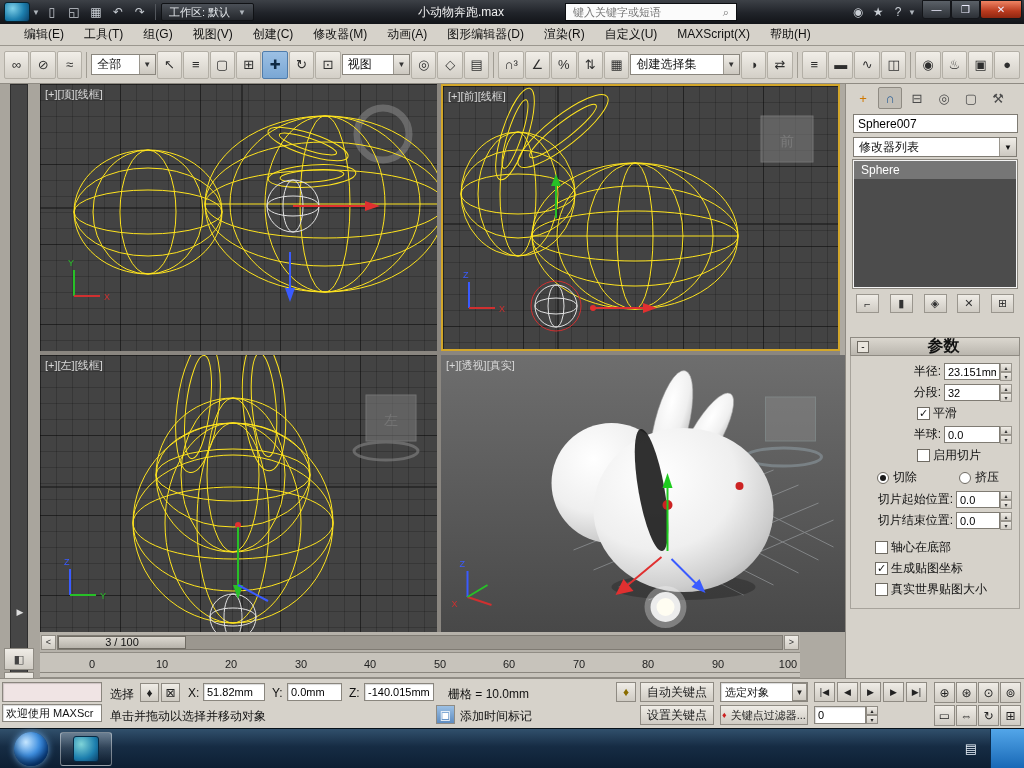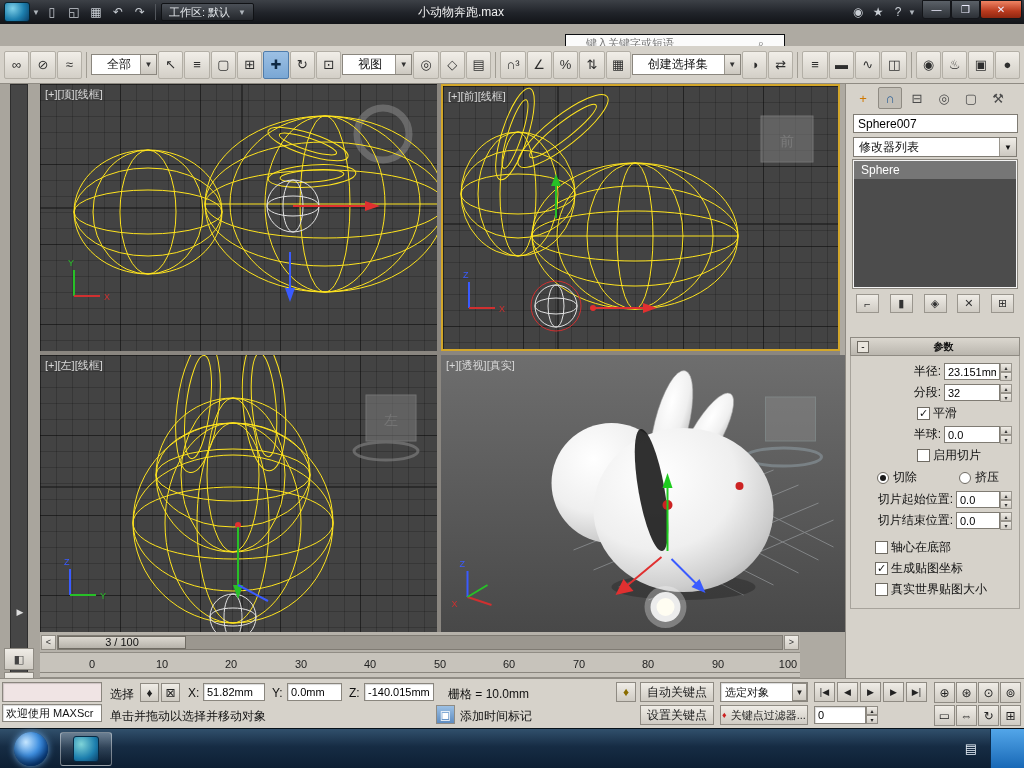--- a/index.html
+++ b/index.html
@@ -11,22 +11,22 @@
   .titlebar { position:absolute; left:0; top:0; width:1024px; height:24px;
     background:linear-gradient(#3d4147,#202329 55%,#121418); display:flex; align-items:center; gap:2px; padding:0 4px; color:#d7dbe0; }
   .app-logo-btn { width:26px; height:20px; border-radius:3px;
     background:radial-gradient(circle at 32% 30%, #7fd0e8, #1d7fae 55%, #0b3e66); border:1px solid #06222f; }
   .tb-ico { width:20px; height:18px; display:flex; align-items:center; justify-content:center; font-size:12px; color:#c9ced4; }
   .tb-sep { width:1px; height:16px; background:#52565c; margin:0 3px; }
   .workspace-dd { display:flex; align-items:center; gap:8px; height:18px; padding:0 7px; font-size:11px;
     background:linear-gradient(#4b5057,#24272c); border:1px solid #101215; border-radius:2px; color:#e2e6ea; }
   .dd-caret { font-size:8px; color:#aeb4ba; }
   .doc-title { position:absolute; left:418px; top:0; height:24px; display:flex; align-items:center; color:#f1f1f1; font-size:12px; }
-  .search-box { position:absolute; left:565px; top:3px; width:220px; height:18px; background:#fbfbfb; border:1px solid #0c0e11;
-    display:flex; align-items:center; padding:0 20px;margin-top:31px; }
+  .search-box { position:absolute; left:565px; top:3px; width:172px; height:18px; background:#fbfbfb; border:1px solid #0c0e11;
+    display:flex; align-items:center; padding:0 7px; }
   .search-box input { flex:1; border:0; outline:0; background:transparent; font-size:11px; color:#666; font-family:inherit; }
   .search-ico { font-size:11px; color:#777; }
   .tb-right { position:absolute; right:108px; top:3px; display:flex; align-items:center; }
   .win-btns { position:absolute; right:2px; top:0; display:flex; }
   .win-btn { width:29px; height:19px; display:flex; align-items:center; justify-content:center; font-size:10px; color:#eef;
     background:linear-gradient(#5b6168,#2c3036); border:1px solid #14161a; border-radius:0 0 3px 3px; }
   .win-btn.close { width:42px; background:linear-gradient(#ef8464,#b93a1e 60%,#8f2711); }
 
   
   .menubar { position:absolute; left:0; top:24px; width:1024px; height:22px; background:#d6d2ca;
@@ -34,21 +34,21 @@
   .menu-item { padding:0 10px; line-height:21px; color:#101010; }
 
   
   .toolbar { position:absolute; left:0; top:46px; width:1024px; height:38px; background:#d6d2ca;
     border-bottom:1px solid #8f8b83; display:flex; align-items:center; padding:0 4px; gap:1px; }
   .tbtn { width:26px; height:28px; border:1px solid #b3afa6; border-radius:2px; font-size:13px; color:#2e2e2e;
     background:linear-gradient(#f1eee8,#d3cfc7); display:flex; align-items:center; justify-content:center; }
   .tbtn.pressed { background:linear-gradient(#9cc0e4,#7aa7d4); border-color:#4f7cab; color:#102a44; }
   .tsep { width:1px; height:26px; background:#a19d94; margin:0 3px; }
   .tdrop { height:21px; background:#fff; border:1px solid #8a867e; display:flex; align-items:center; font-size:12px; }
-  .tdrop .val { padding:0 15px; flex:1; white-space:nowrap; overflow:hidden; }
+  .tdrop .val { padding:0 5px; flex:1; white-space:nowrap; overflow:hidden; }
   .tdrop .dbtn { width:16px; height:100%; background:linear-gradient(#f0ede7,#ccc8c0); border-left:1px solid #9a968e;
     display:flex; align-items:center; justify-content:center; font-size:8px; color:#333; }
 
   
   .gutter { position:absolute; left:0; top:84px; width:40px; height:594px; background:#a9a59d; }
   .lstrip { position:absolute; left:10px; top:0; width:18px; height:594px; background:#464646; border:1px solid #2e2e2e; }
   .lstrip-arrow { position:absolute; left:4px; top:522px; color:#ddd; font-size:9px; width:10px; text-align:center; }
   .layout-btn { position:absolute; left:4px; width:30px; height:22px; background:linear-gradient(#efece6,#cfcbc3);
     border:1px solid #8f8b83; font-size:11px; color:#444; display:flex; align-items:center; justify-content:center; }
 
@@ -84,21 +84,21 @@
   .stack { margin:2px 7px; height:128px; background:#4c4c4c; border:1px solid #f4f4f4; box-shadow:0 0 0 1px #8a867e; overflow:hidden; }
   .stack-row { height:18px; display:flex; align-items:center; padding:0 7px; background:#767676; color:#fff; font-size:12px; }
   .stackbar { display:flex; justify-content:space-between; padding:4px 10px 2px; }
   .sb-btn { width:23px; height:19px; background:linear-gradient(#efece6,#cfcbc3); border:1px solid #9a968e;
     font-size:11px; color:#333; display:flex; align-items:center; justify-content:center; }
   .rollout { margin:22px 4px 0; }
   .ro-head { height:19px; background:linear-gradient(#dbd7cf,#bab6ae); border:1px solid #8f8b83;
     display:flex; align-items:center; gap:5px; padding:0 6px; font-weight:bold; }
   .ro-minus { width:12px; height:12px; background:#e9e5dd; border:1px solid #6f6b63; display:flex; align-items:center;
     justify-content:center; font-size:10px; line-height:1; font-weight:normal; }
-  .ro-title { flex:1; text-align:center; font-size:10px; }
+  .ro-title { flex:1; text-align:center; font-size:16px; }
   .ro-body { border:1px solid #a7a39b; border-top:0; padding:5px 2px 8px; }
   .prow { display:flex; align-items:center; justify-content:flex-end; gap:3px; padding:2px 5px; font-size:12px; }
   .prow.left { justify-content:flex-start; padding-left:22px; }
   .prow.mid { justify-content:flex-start; padding-left:64px; }
   .prow.radios { justify-content:space-between; padding:3px 18px 3px 24px; }
   .spinfield { display:flex; align-items:stretch; height:17px; }
   .spinfield input { width:56px; border:1px solid #7f7b73; background:#fff; font-size:11px; padding:0 3px; font-family:Liberation Sans, sans-serif; }
   .spincol { width:12px; display:flex; flex-direction:column; }
   .spincol span { flex:1; background:linear-gradient(#efece6,#cfcbc3); border:1px solid #9a968e; font-size:6px;
     display:flex; align-items:center; justify-content:center; color:#333; }
@@ -173,20 +173,34 @@
       <span class="tb-ico">?</span>
       <span class="dd-caret">▼</span>
     </div>
     <div class="win-btns">
       <span class="win-btn">—</span>
       <span class="win-btn">❐</span>
       <span class="win-btn close">✕</span>
     </div>
   </div>
 
+  <div class="menubar">
+    <span class="menu-item">编辑(E)</span>
+    <span class="menu-item">工具(T)</span>
+    <span class="menu-item">组(G)</span>
+    <span class="menu-item">视图(V)</span>
+    <span class="menu-item">创建(C)</span>
+    <span class="menu-item">修改器(M)</span>
+    <span class="menu-item">动画(A)</span>
+    <span class="menu-item">图形编辑器(D)</span>
+    <span class="menu-item">渲染(R)</span>
+    <span class="menu-item">自定义(U)</span>
+    <span class="menu-item">MAXScript(X)</span>
+    <span class="menu-item">帮助(H)</span>
+  </div>
 
   <div class="toolbar">
     <span class="tbtn">∞</span>
     <span class="tbtn">⊘</span>
     <span class="tbtn">≈</span>
     <span class="tsep"></span>
     <div class="tdrop" style="width:66px">
       <span class="val">全部</span>
       <span class="dbtn">▼</span>
     </div>

